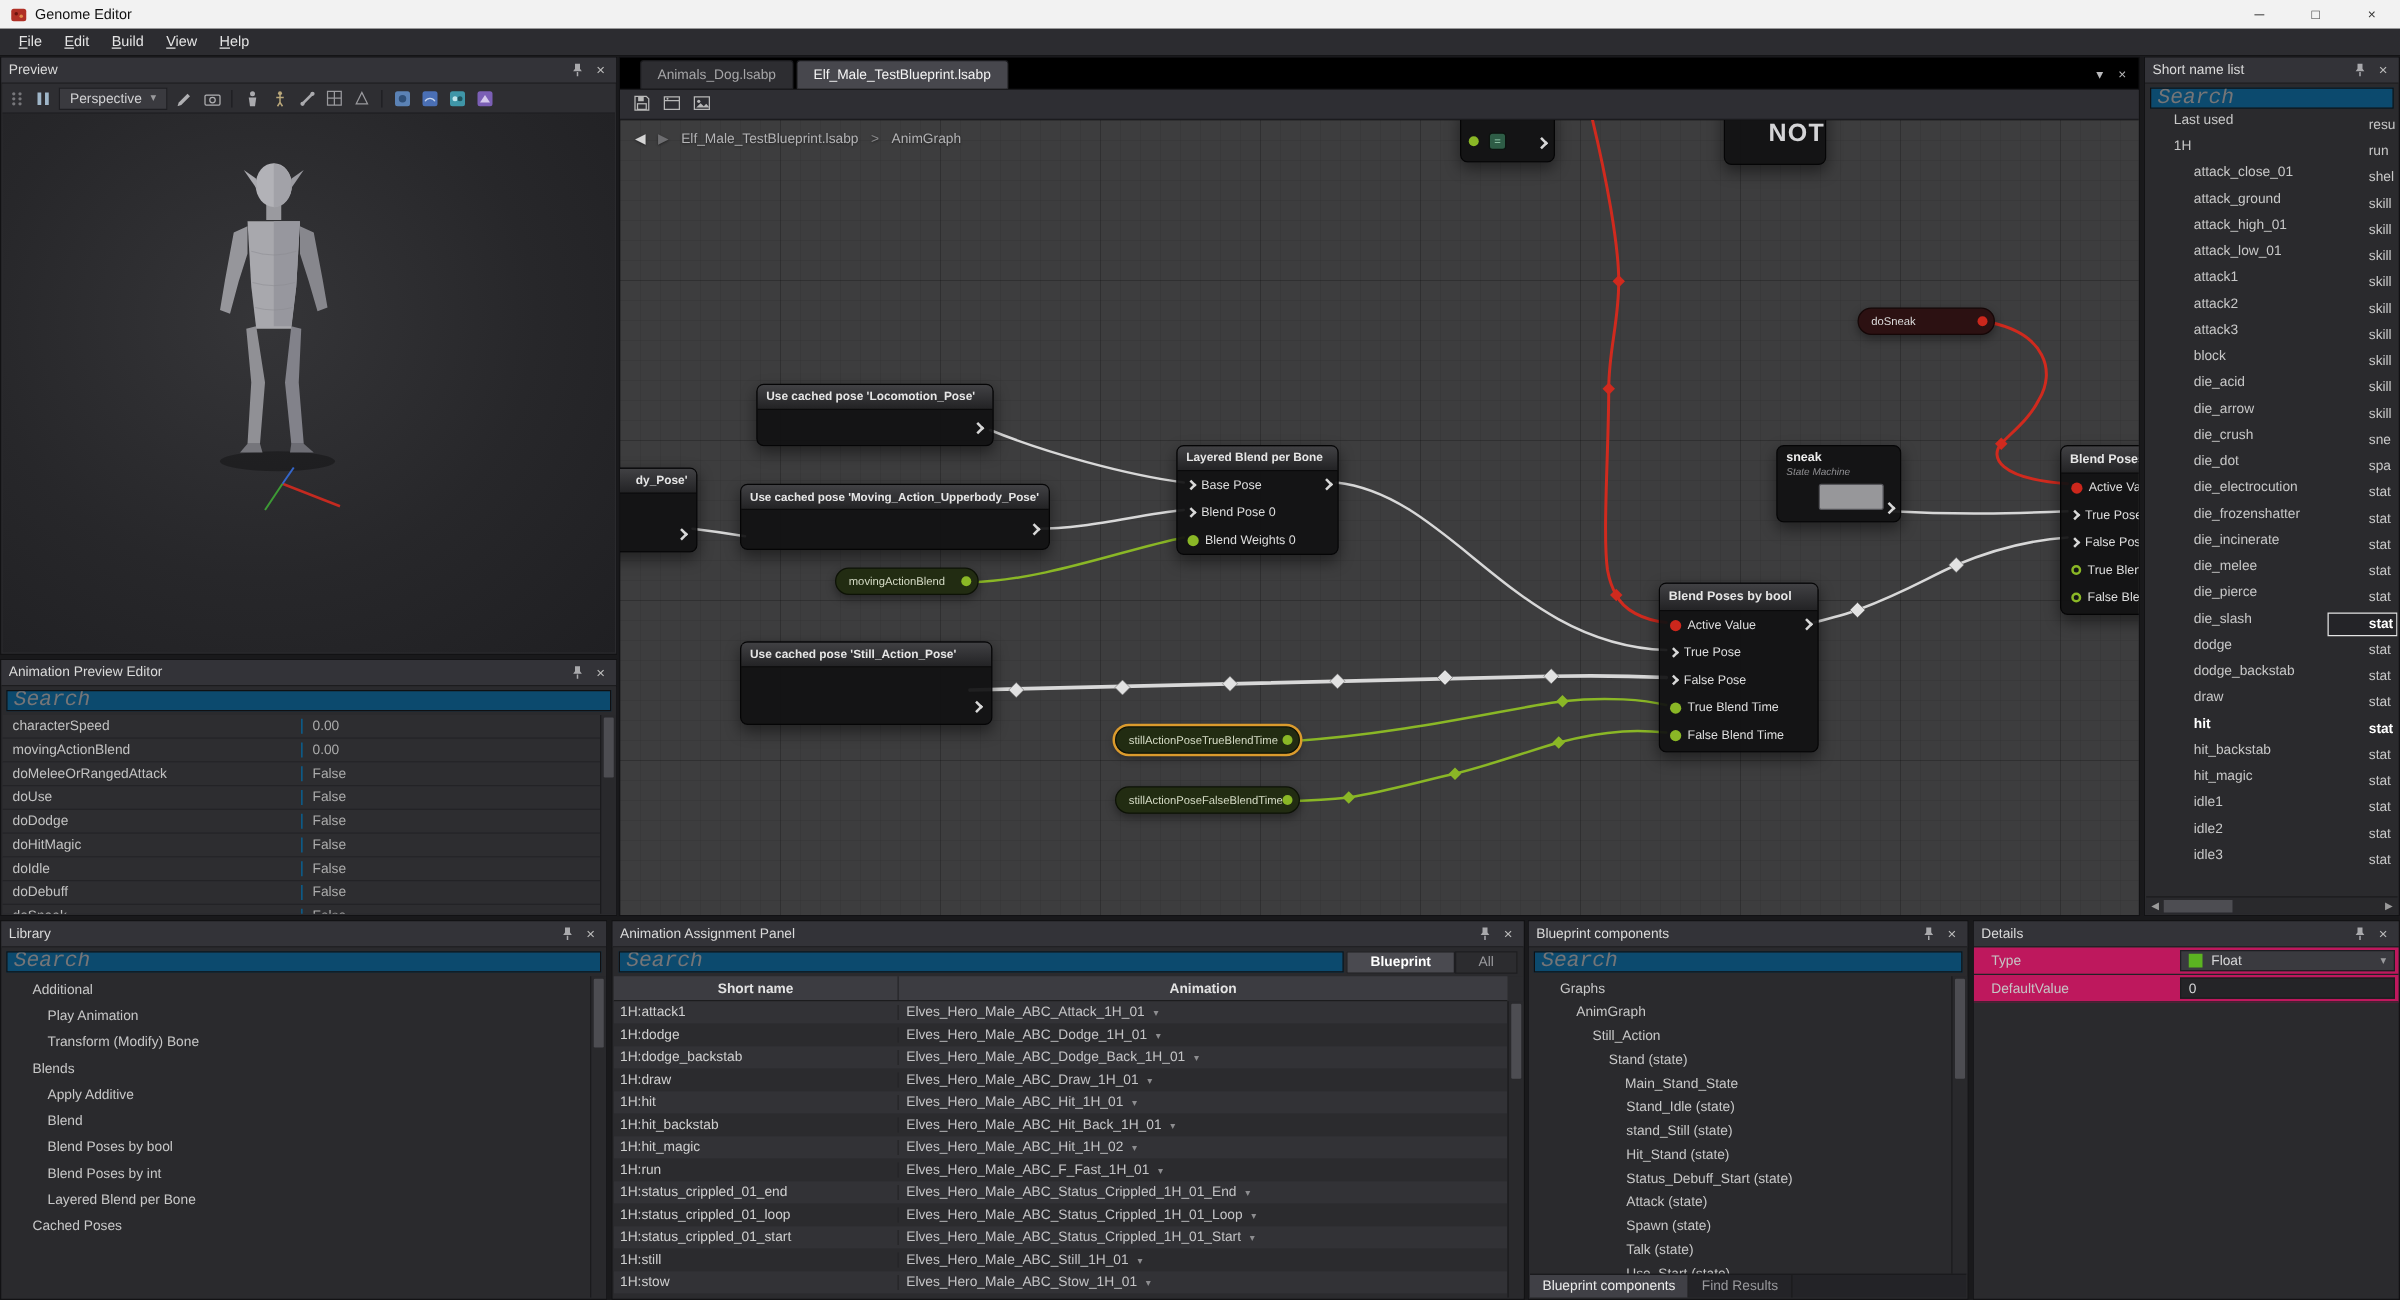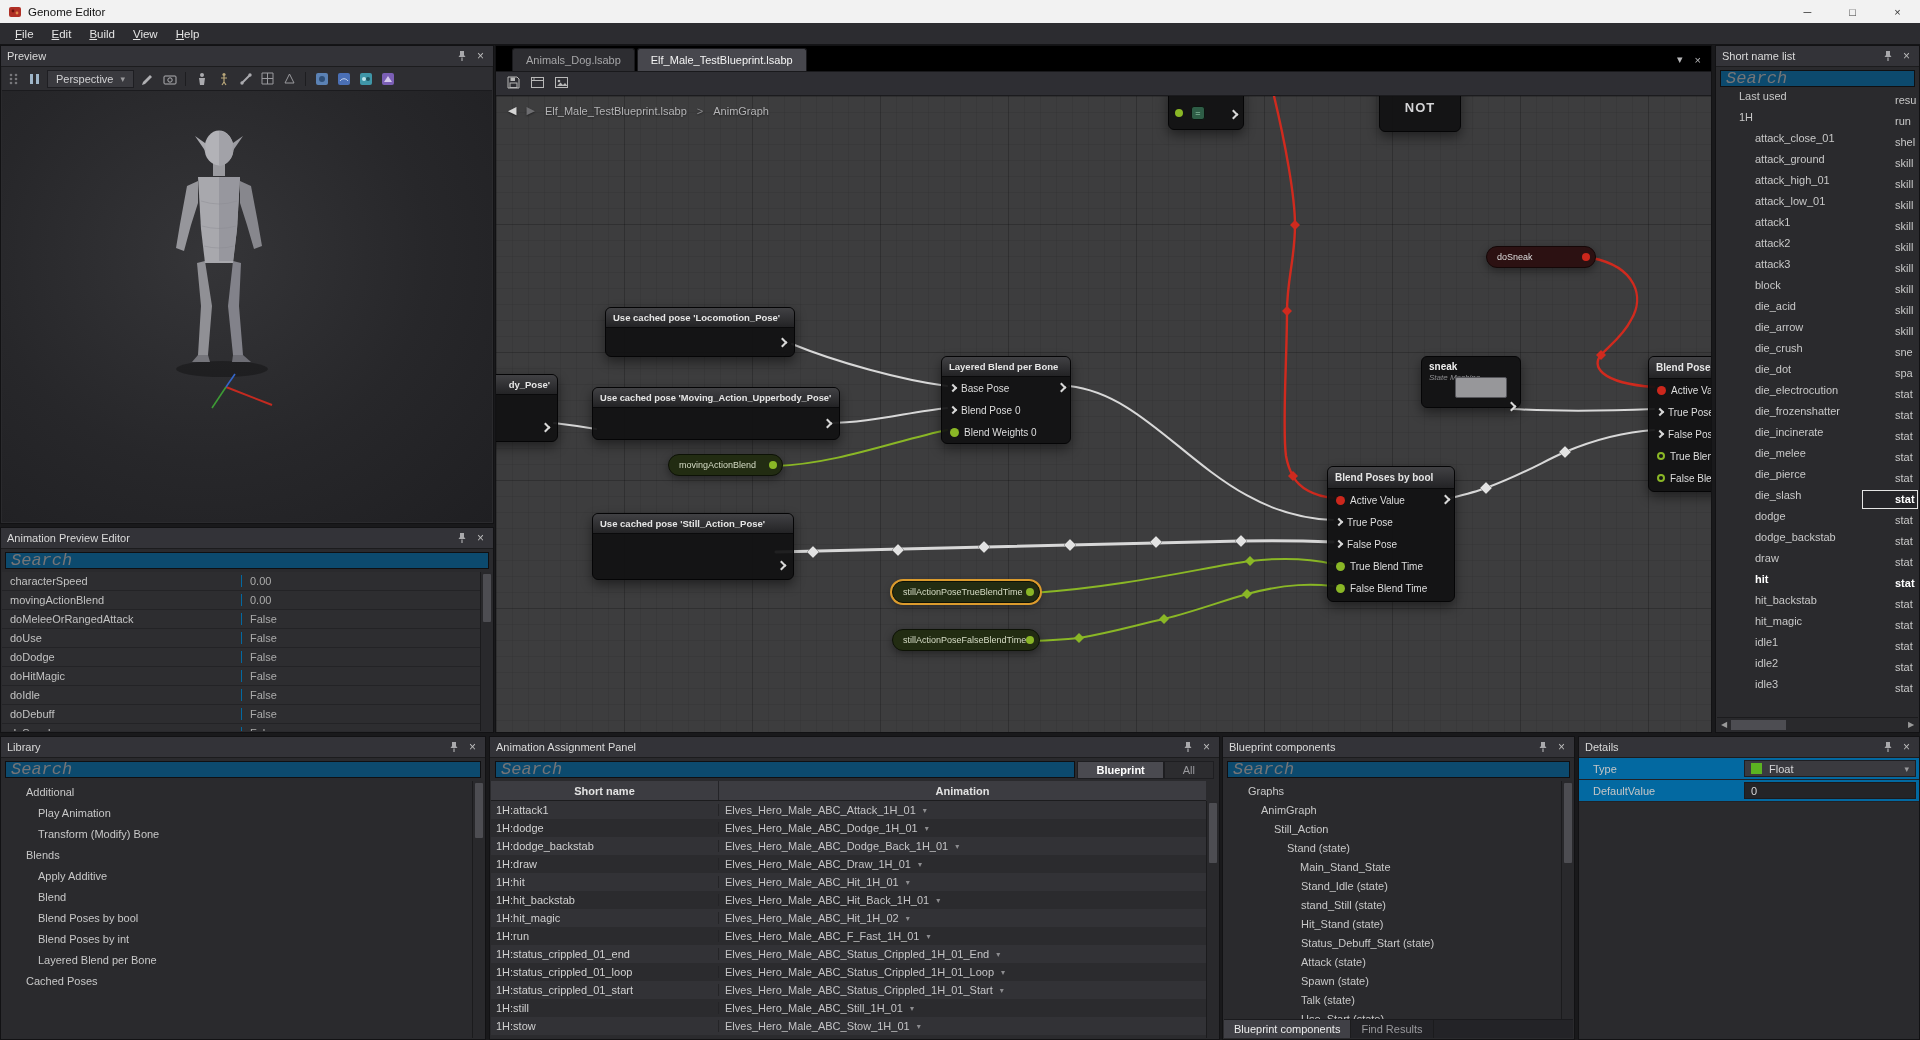--- a/index.html
+++ b/index.html
@@ -107,27 +107,27 @@
 .pdot{width:9px;height:9px;border-radius:50%;flex:none}
 .pdot.red{background:#cc271c}
 .pdot.green{background:#8ab726}
 .pdot.hgreen{width:8px;height:8px;background:transparent;border:2px solid #8ab726}
 .vpill{position:absolute;height:22px;border-radius:11px;display:flex;align-items:center;font-size:9px;
   padding:0 16px 0 10px;color:#d6dcc6;background:#222c12;border:1px solid #0d1206;
   box-shadow:0 3px 8px rgba(0,0,0,.4);white-space:nowrap;z-index:6}
 .vpill .pdot{position:absolute;right:5px;width:8px;height:8px}
 .vpill.selected{box-shadow:0 0 0 2px #db9b2d,0 3px 8px rgba(0,0,0,.4)}
 .vpill.redvar{background:#2c1112;color:#dddddd;border-color:#150707}
-.sneak-node{width:100px;height:52px}
+.sneak-node{width:100px;height:62px}
 .sm-title{padding:4px 7px 0;font-size:10px;font-weight:bold;color:#eee}
 .sm-sub{padding:1px 7px 0;font-size:8px;font-style:italic;color:#8f8f92}
 .sm-thumb{position:absolute;right:13px;bottom:9px;width:52px;height:21px;background:#97979a;
   border:1px solid #55555a;border-radius:2px}
-.not-node{width:82px;height:50px;display:flex;align-items:center;justify-content:center;
-  font-size:13px;font-weight:bold;color:#d4d4d6;letter-spacing:1px}
+.not-node{width:82px;height:50px;display:flex;align-items:center;justify-content:flex-end;
+  font-size:20px;font-weight:bold;color:#d4d4d6;letter-spacing:1px}
 .small-node{width:76px;height:44px}
 .sn-icon{position:absolute;left:22px;bottom:9px;width:14px;height:14px;border-radius:3px;
   background:#2e5d46;border:1px solid #0c130f;color:#9fd6b8;font-size:9px;display:flex;
   align-items:center;justify-content:center}
 .sn-indot{position:absolute;left:6px;bottom:12px;width:8px;height:8px;border-radius:50%;background:#8ab726}
 
 .assignment-panel{left:489px;top:736px;width:731px;height:304px}
 .a-searchrow{position:absolute;left:1px;right:1px;top:21px;height:23px;display:flex;align-items:center;
   gap:2px;padding:0 4px;background:#2a2a2d}
 .a-searchrow .search-input{flex:1;width:auto}
@@ -147,21 +147,21 @@
   white-space:nowrap;overflow:hidden}
 .dd-sm{color:#8d8d90;font-size:8px;margin-left:7px}
 
 .components-panel{left:1222px;top:736px;width:353px;height:304px}
 .bottom-tabs{position:absolute;left:1px;right:1px;bottom:1px;height:19px;background:#232327;
   display:flex;border-top:1px solid #1a1a1d}
 .bottom-tab{padding:0 10px;line-height:18px;color:#99999d;border-right:1px solid #1b1b1d;white-space:nowrap}
 .bottom-tab.active{background:#404046;color:#ededed}
 
 .details-panel{left:1578px;top:736px;width:342px;height:304px}
-.d-row{height:22px;display:flex;border-bottom:1px solid #222226;background:#0369a1}
+.d-row{height:22px;display:flex;border-bottom:1px solid #222226;background:#be185d}
 .d-label{width:165px;padding-left:14px;line-height:22px;color:#c6c6c6}
 .d-value{flex:1;display:flex;align-items:center;margin:2px 3px 2px 0;padding:0 6px;color:#d6d6d8}
 .d-value.ddl{background:#3a3a3f;border:1px solid #1e1e22}
 .d-value.inp{background:#242427;border:1px solid #1b1b1e}
 .swatch{width:11px;height:11px;background:#5bb321;margin-right:7px;flex:none}
 .d-value .dd{margin-left:auto}
 
 .shortname-panel{left:1715px;top:45px;width:205px;height:688px}
 .sn-rows{position:absolute;left:1px;right:1px;top:44px;bottom:16px;overflow:hidden}
 .sn-row{height:21px;display:flex;white-space:nowrap;position:relative;

